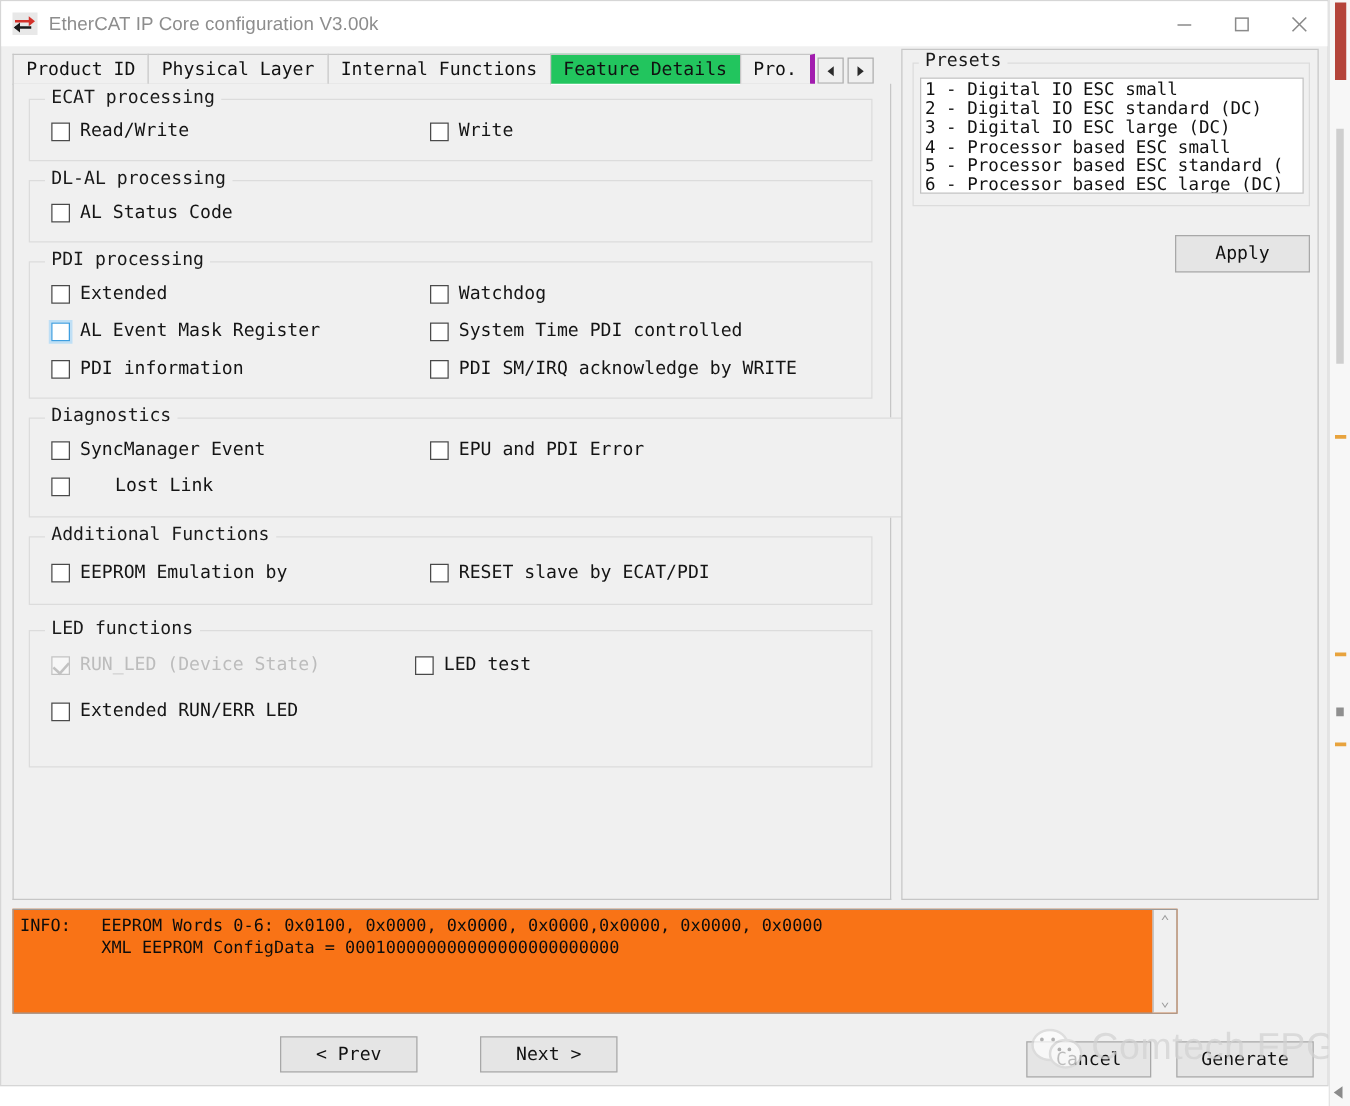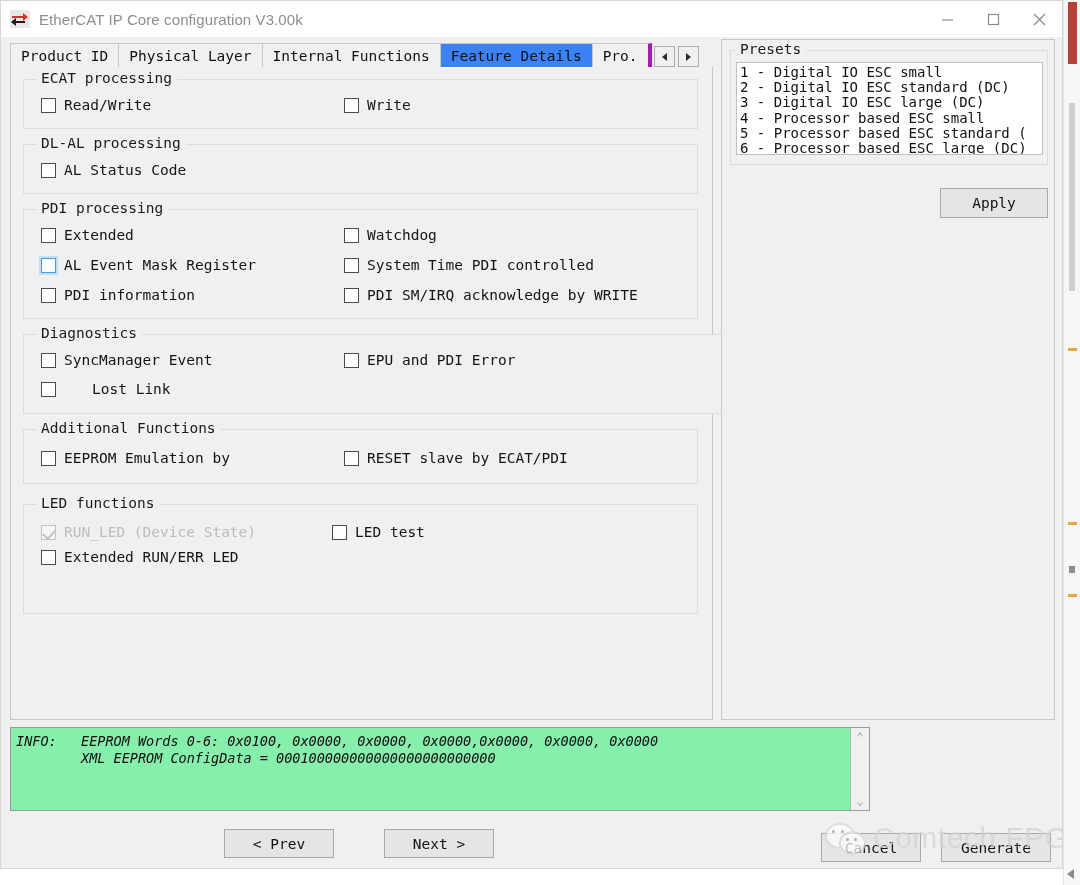--- a/index.html
+++ b/index.html
@@ -86,21 +86,21 @@
     display: flex; align-items: center;
     font-size: 14.5px;
     color: #111;
     background: #f0f0f0;
     border: 1px solid #c6c6c6;
     border-right: none;
     box-sizing: border-box;
     white-space: nowrap;
   }
   .tab.active {
-    background: #3b82f6;
+    background: #22c55e;
     border-bottom-color: #ffffff;
     position: relative; z-index: 3; margin-top: 35px;
   }
   .tab.truncated { color: #111; overflow: hidden; }
   .tab-arrows {
     display: flex; align-items: center;
     height: 23px;
     margin-left: 2px;
   }
   .tab-arrow {
@@ -220,26 +220,25 @@
     border: 1px solid #a8a8a8;
     box-sizing: border-box;
     font-size: 14.5px;
     color: #111;
     display: flex; align-items: center; justify-content: center;
   }
 
   
   .logbox {
     position: absolute; left: 9px; top: 726px;
-    width: 860px; height: 84px;
-    background: #86efac;
+    width: 932px; height: 84px;
+    background: #f97316;
     border: 1px solid #9a9a9a;
     box-sizing: border-box;
     display: flex;
-    font-style: italic;
   }
   .logtext {
     flex: 1;
     padding: 5px 0 0 5px;
     font-size: 13.5px;
     line-height: 17px;
     color: #0d0d0d;
     white-space: pre;
     overflow: hidden;
   }
@@ -478,21 +477,21 @@
       <div class="cbrow disabled" style="left:17px; top:19px;">
         <span class="cbox">
             <span class="tick"></span>
           </span>
         <span class="cblabel">RUN_LED (Device State)</span>
       </div>
       <div class="cbrow" style="left:308px; top:19px;">
         <span class="cbox"></span>
         <span class="cblabel">LED test</span>
       </div>
-      <div class="cbrow" style="left:17px; top:44px;justify-content:space-between;">
+      <div class="cbrow" style="left:17px; top:56px;justify-content:space-between;">
         <span class="cbox"></span>
         <span class="cblabel">Extended RUN/ERR LED</span>
       </div>
     </div>
   </div>
 
   <div class="page-right">
     <div class="presets-group">
       <div class="glabel">Presets</div>
       <div class="presets-list">

